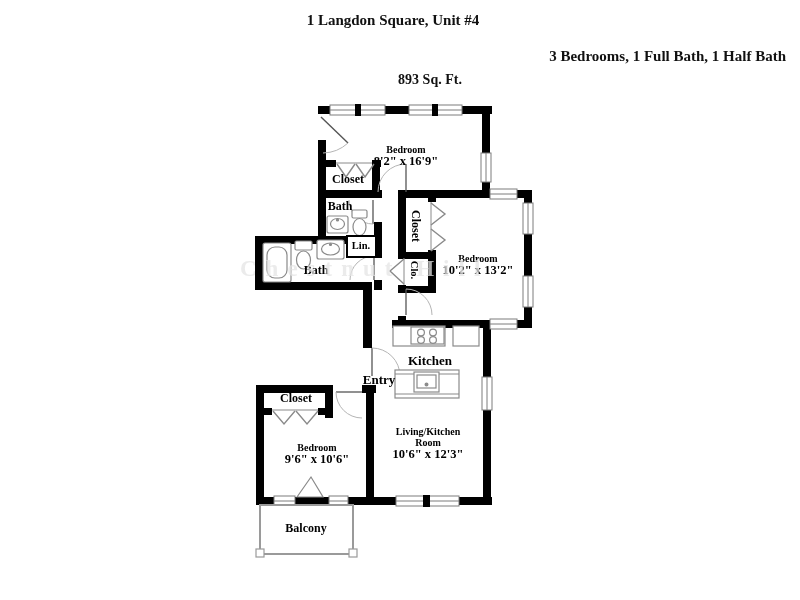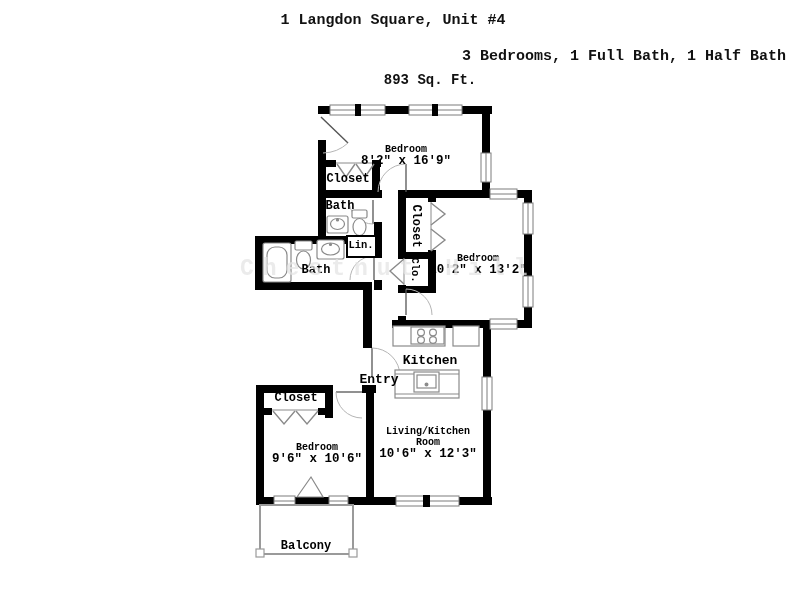--- a/index.html
+++ b/index.html
@@ -1,17 +1,17 @@
 <!DOCTYPE html>
 <html><head>
 <meta charset="utf-8">
 <style>
   html,body{margin:0;padding:0;background:#fff;}
   .page{position:relative;width:800px;height:600px;background:#ffffff;overflow:hidden;
-        font-family:Liberation Mono, monospace;}
+        font-family:Liberation Serif, serif;}
   .hdr{position:absolute;left:0;top:0;width:786px;text-align:center;color:#111;}
   .hdr .title{position:absolute;left:0;top:12px;width:100%;font-size:15px;font-weight:bold;}
   .hdr .subtitle{position:absolute;left:0;top:48px;width:100%;font-size:15px;font-weight:bold;text-align:right;}
   .hdr .area{position:absolute;left:0;top:72px;width:100%;font-size:14px;font-weight:bold;margin-left:37px;}
   svg.plan{position:absolute;left:0;top:0;}
   .lbl{position:absolute;transform:translate(-50%,-50%);color:#000;font-weight:bold;
        white-space:nowrap;text-align:center;line-height:1.1;}
   .lbl.vert{transform:translate(-50%,-50%) rotate(90deg);}
   .s13{font-size:13px;}
   .s12{font-size:12px;}
@@ -269,17 +269,17 @@
     <div class="nm">Bedroom</div>
     <div class="dm">9'6" x 10'6"</div>
   </div>
 
   <div class="lbl roomblock" style="left:428px;top:444px;">
     <div class="nm">Living/Kitchen</div>
     <div class="nm">Room</div>
     <div class="dm">10'6" x 12'3"</div>
   </div>
 
-  <div class="lbl s12" style="left:306px;top:529px;margin-top:18px;">Balcony</div>
+  <div class="lbl s12" style="left:306px;top:529px;">Balcony</div>
 
   <div class="watermark">Chestnut Hill</div>
 
 </div>
 
 </body></html>

